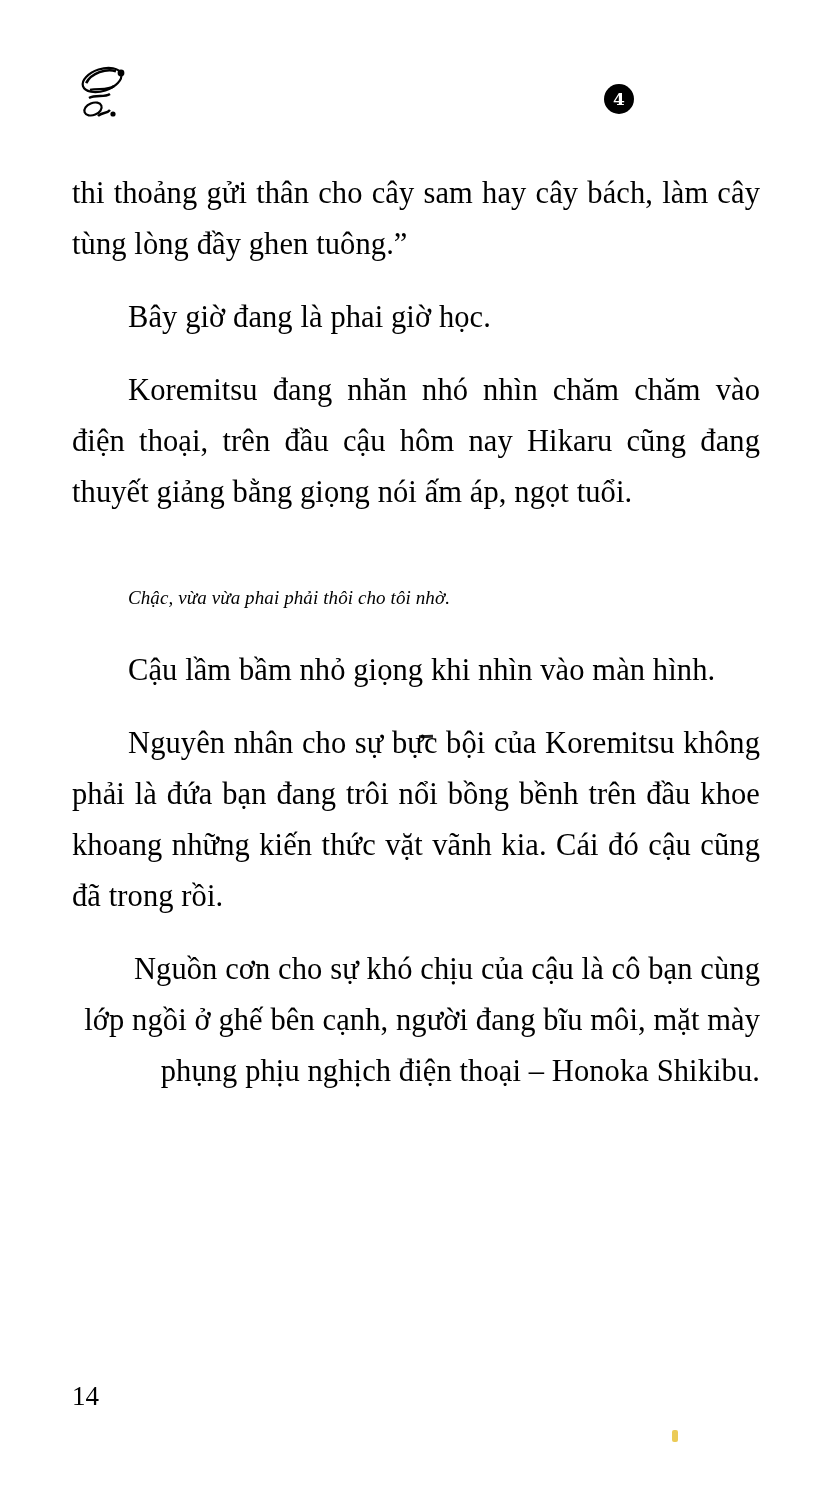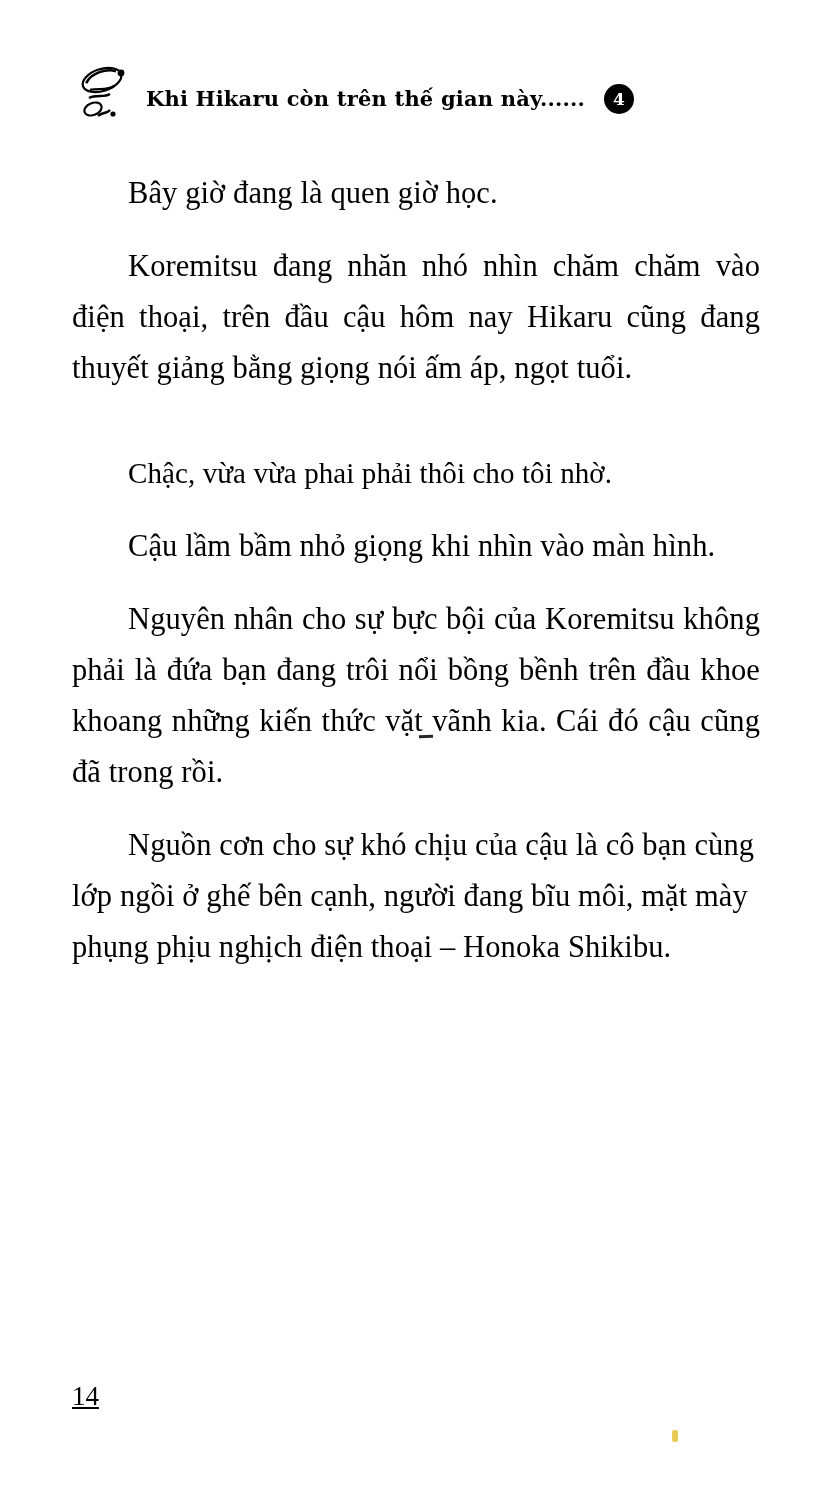--- a/index.html
+++ b/index.html
@@ -77,24 +77,25 @@
     line-height: 51px;
     text-align: justify;
     text-justify: inter-word;
     margin: 0 0 22px 0;
     letter-spacing: 0.1px;
   }
   .para.indent {
     text-indent: 56px;
   }
   .para.italic {
-    font-size: 29px;
+    font-style: italic;
+    font-size: 19px;
   }
   .para.last-left {
-    text-align: left;
+    text-align: right;
   }
   .gap-before {
     margin-top: 54px;
   }
 
   
   .artifact-dash {
     position: absolute;
     left: 419px;
     top: 735px;
@@ -105,21 +106,20 @@
     transform: rotate(-2deg);
   }
 
   
   .folio {
     position: absolute;
     left: 72px;
     bottom: 78px;
     font-family: "Liberation Serif", serif;
     font-size: 27px;
-    text-decoration: underline;
   }
 
   
   .speck {
     position: absolute;
     left: 672px;
     bottom: 48px;
     width: 6px;
     height: 12px;
     background: #e8c23a;
@@ -138,26 +138,26 @@
         <ellipse cx="22" cy="16" rx="20" ry="11" fill="none" stroke="#000" stroke-width="2.2" transform="rotate(-18 22 16)"></ellipse>
         <path d="M6,14 C14,6 30,6 38,12" fill="none" stroke="#000" stroke-width="2.6" transform="rotate(-18 22 16)"></path>
         <circle cx="41" cy="9" r="3.4" fill="#000"></circle>
         <path d="M10,26 C18,24 28,27 34,22" fill="none" stroke="#000" stroke-width="2.4"></path>
         <path d="M9,34 C16,30 24,34 30,30" fill="none" stroke="#000" stroke-width="2.4"></path>
         <ellipse cx="13" cy="45" rx="9" ry="6" fill="none" stroke="#000" stroke-width="2.2" transform="rotate(-22 13 45)"></ellipse>
         <path d="M18,52 C22,48 27,50 30,46" fill="none" stroke="#000" stroke-width="2.4"></path>
         <circle cx="33" cy="50" r="2.6" fill="#000"></circle>
       </svg>
     </div>
-    <div class="header-title">Khi Hikaru còn trên thế gian này......</div>
     <div class="header-chapter">4</div>
   </div>
 
   <div class="body-text">
-    <p class="para indent">Bây giờ đang là quen giờ học.</p>
+    <p class="para">thi thoảng gửi thân cho cây sam hay cây bách, làm cây tùng lòng đầy ghen tuông.”</p>
+    <p class="para indent">Bây giờ đang là phai giờ học.</p>
     <p class="para indent">Koremitsu đang nhăn nhó nhìn chăm chăm vào điện thoại, trên đầu cậu hôm nay Hikaru cũng đang thuyết giảng bằng giọng nói ấm áp, ngọt tuổi.</p>
     <p class="para indent italic gap-before">Chậc, vừa vừa phai phải thôi cho tôi nhờ.</p>
     <p class="para indent">Cậu lầm bầm nhỏ giọng khi nhìn vào màn hình.</p>
     <p class="para indent">Nguyên nhân cho sự bực bội của Koremitsu không phải là đứa bạn đang trôi nổi bồng bềnh trên đầu khoe khoang những kiến thức vặt vãnh kia. Cái đó cậu cũng đã trong rồi.</p>
     <p class="para indent last-left">Nguồn cơn cho sự khó chịu của cậu là cô bạn cùng lớp ngồi ở ghế bên cạnh, người đang bĩu môi, mặt mày phụng phịu nghịch điện thoại – Honoka Shikibu.</p>
   </div>
 
   <div class="artifact-dash"></div>
 
   <div class="folio">14</div>

